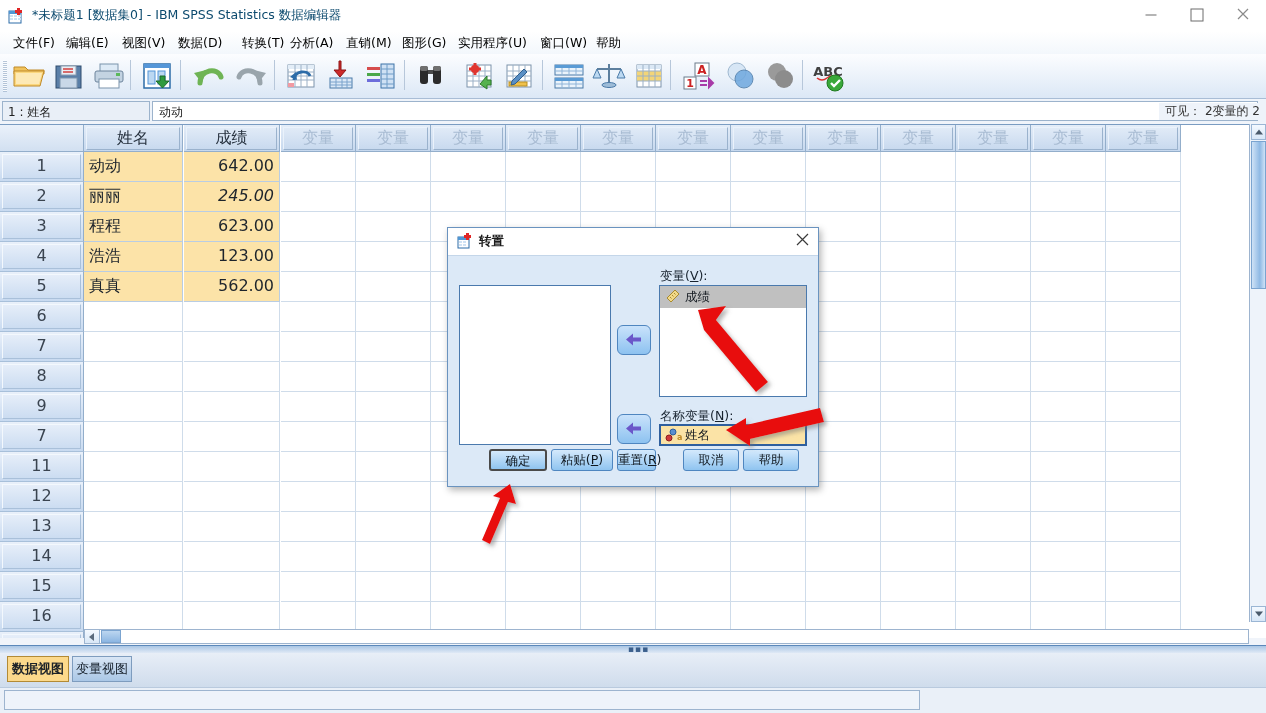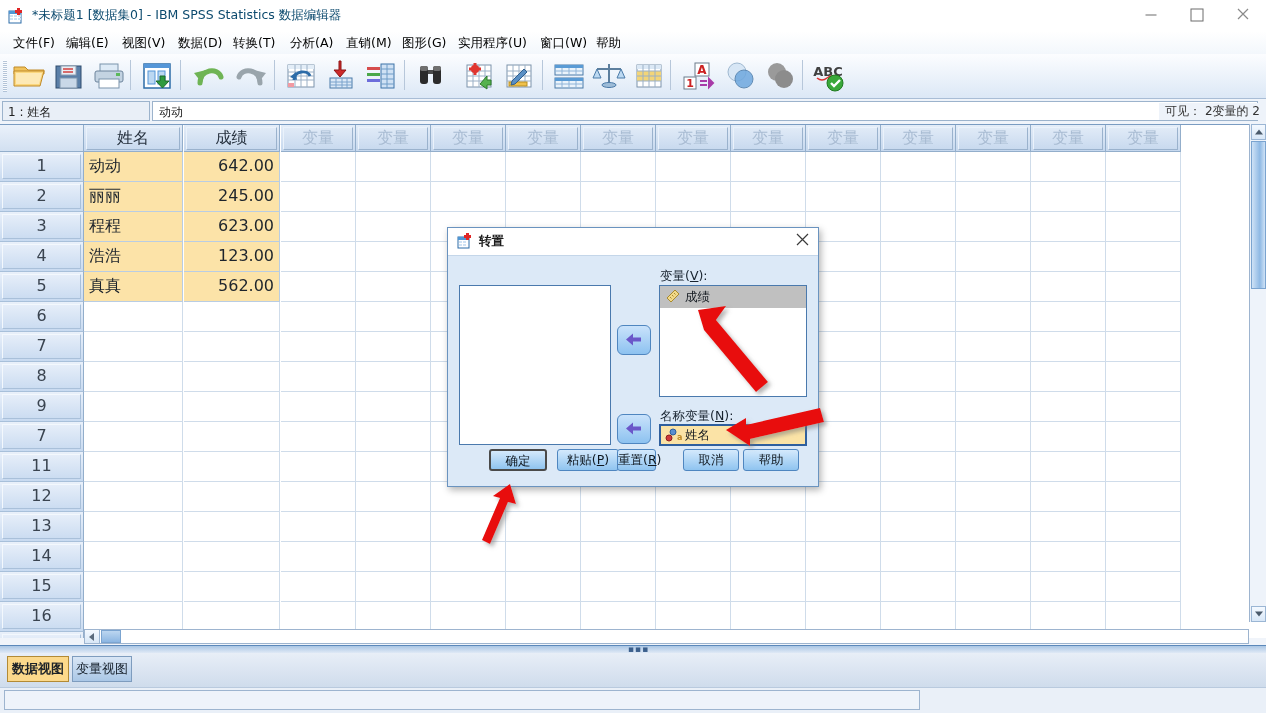--- a/index.html
+++ b/index.html
@@ -138,21 +138,21 @@
           </svg>
       </span>
     </div>
   </div>
 
   <div class="menubar">
     <div class="menu-item" style="left:8px">文件(F)</div>
     <div class="menu-item" style="left:61px">编辑(E)</div>
     <div class="menu-item" style="left:117px">视图(V)</div>
     <div class="menu-item" style="left:173px">数据(D)</div>
-    <div class="menu-item" style="left:228px">转换(T)</div>
+    <div class="menu-item" style="left:237px">转换(T)</div>
     <div class="menu-item" style="left:285px">分析(A)</div>
     <div class="menu-item" style="left:341px">直销(M)</div>
     <div class="menu-item" style="left:397px">图形(G)</div>
     <div class="menu-item" style="left:453px">实用程序(U)</div>
     <div class="menu-item" style="left:535px">窗口(W)</div>
     <div class="menu-item" style="left:591px">帮助</div>
   </div>
 
   <div class="toolbar">
       <div class="tb-grip"></div>
@@ -389,21 +389,21 @@
         <div class="cell blank" style="left: 506px; width: 75px; top: 27px;"></div>
         <div class="cell blank" style="left: 581px; width: 75px; top: 27px;"></div>
         <div class="cell blank" style="left: 656px; width: 75px; top: 27px;"></div>
         <div class="cell blank" style="left: 731px; width: 75px; top: 27px;"></div>
         <div class="cell blank" style="left: 806px; width: 75px; top: 27px;"></div>
         <div class="cell blank" style="left: 881px; width: 75px; top: 27px;"></div>
         <div class="cell blank" style="left: 956px; width: 75px; top: 27px;"></div>
         <div class="cell blank" style="left: 1031px; width: 75px; top: 27px;"></div>
         <div class="cell blank" style="left: 1106px; width: 75px; top: 27px;"></div>
         <div class="cell filled txt" style="left: 84px; width: 99px; top: 57px;">丽丽</div>
-        <div class="cell filled num" style="left: 184px; width: 96px; top: 57px;">245.00</div>
+        <div class="cell filled num" style="left: 184px; width: 96px; top: 57px; font-style: italic;">245.00</div>
         <div class="cell blank" style="left: 281px; width: 75px; top: 57px;"></div>
         <div class="cell blank" style="left: 356px; width: 75px; top: 57px;"></div>
         <div class="cell blank" style="left: 431px; width: 75px; top: 57px;"></div>
         <div class="cell blank" style="left: 506px; width: 75px; top: 57px;"></div>
         <div class="cell blank" style="left: 581px; width: 75px; top: 57px;"></div>
         <div class="cell blank" style="left: 656px; width: 75px; top: 57px;"></div>
         <div class="cell blank" style="left: 731px; width: 75px; top: 57px;"></div>
         <div class="cell blank" style="left: 806px; width: 75px; top: 57px;"></div>
         <div class="cell blank" style="left: 881px; width: 75px; top: 57px;"></div>
         <div class="cell blank" style="left: 956px; width: 75px; top: 57px;"></div>
@@ -709,21 +709,21 @@
       <span class="ag">
         <svg width="18" height="16" viewBox="0 0 18 16">
             <path d="M8,3 L8,7 L16,7 L16,11 L8,11 L8,15 L1,9z" fill="#6b57c9"></path>
           </svg>
       </span>
     </div>
 
     <div class="dbtn def" style="left:41px;width:58px">
       <span>确定</span>
     </div>
-    <div class="dbtn" style="left:109px;width:62px">
+    <div class="dbtn" style="left:103px;width:62px">
       <span>粘贴(</span><u>P</u><span>)</span>
     </div>
     <div class="dbtn" style="left:169px;width:39px">
       <span>重置(</span><u>R</u><span>)</span>
     </div>
     <div class="dbtn" style="left:235px;width:56px">
       <span>取消</span>
     </div>
     <div class="dbtn" style="left:295px;width:56px">
       <span>帮助</span>

